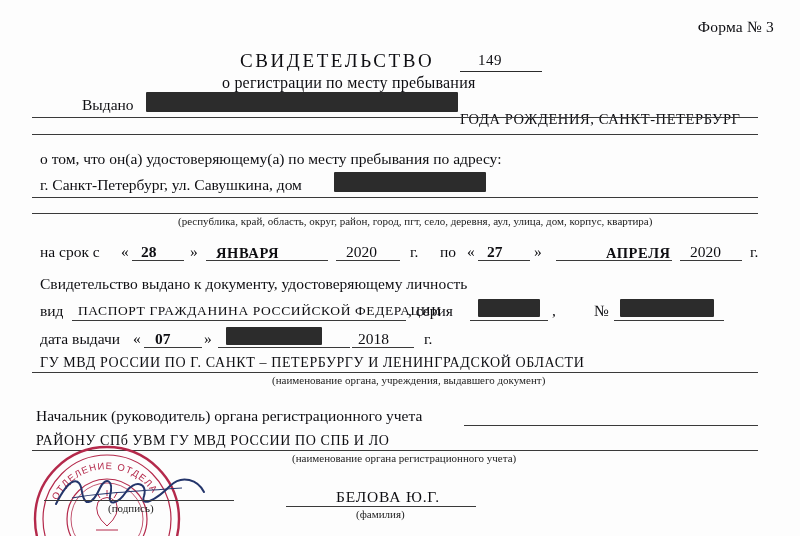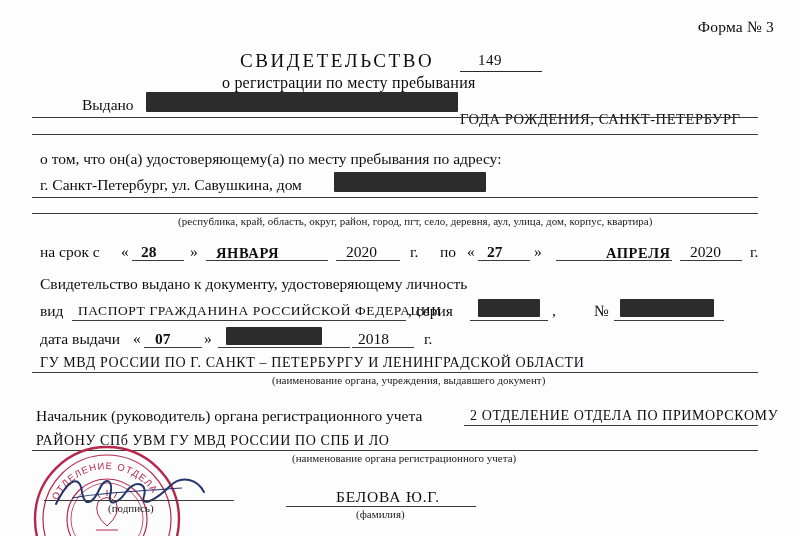--- a/index.html
+++ b/index.html
@@ -186,21 +186,20 @@
   <div class="rule" style="left:218px; top:347px; width:132px;"></div>
   <div class="lbl" style="top:330px; left:358px;">2018</div>
   <div class="rule" style="left:352px; top:347px; width:62px;"></div>
   <div class="lbl" style="top:330px; left:424px;">г.</div>
 
   <div class="lbl caps" style="top:355px; left:40px; font-size:14px;">ГУ  МВД  РОССИИ  ПО  Г. САНКТ – ПЕТЕРБУРГУ  И  ЛЕНИНГРАДСКОЙ ОБЛАСТИ</div>
   <div class="rule" style="left:32px; top:372px; width:726px;"></div>
   <div class="lbl sm" style="top:374px; left:272px;">(наименование органа, учреждения, выдавшего документ)</div>
 
   <div class="lbl" style="top:407px; left:36px;">Начальник (руководитель) органа регистрационного учета</div>
-  <div class="lbl caps" style="top:408px; left:470px; font-size:14px;">2 ОТДЕЛЕНИЕ ОТДЕЛА  ПО ПРИМОРСКОМУ</div>
   <div class="rule" style="left:464px; top:425px; width:294px;"></div>
   <div class="lbl caps" style="top:433px; left:36px; font-size:14px;">РАЙОНУ СПб УВМ  ГУ  МВД РОССИИ  ПО СПБ  И  ЛО</div>
   <div class="rule" style="left:32px; top:450px; width:726px;"></div>
   <div class="lbl sm" style="top:452px; left:292px;">(наименование органа регистрационного учета)</div>
 
   <div class="stamp">
     <svg width="150" height="150" viewBox="0 0 150 150" fill="none">
       <circle cx="75" cy="75" r="72" stroke="#b4294b" stroke-width="2.4"></circle>
       <circle cx="75" cy="75" r="64" stroke="#b4294b" stroke-width="1.2"></circle>
       <circle cx="75" cy="75" r="40" stroke="#b4294b" stroke-width="1.2"></circle>

